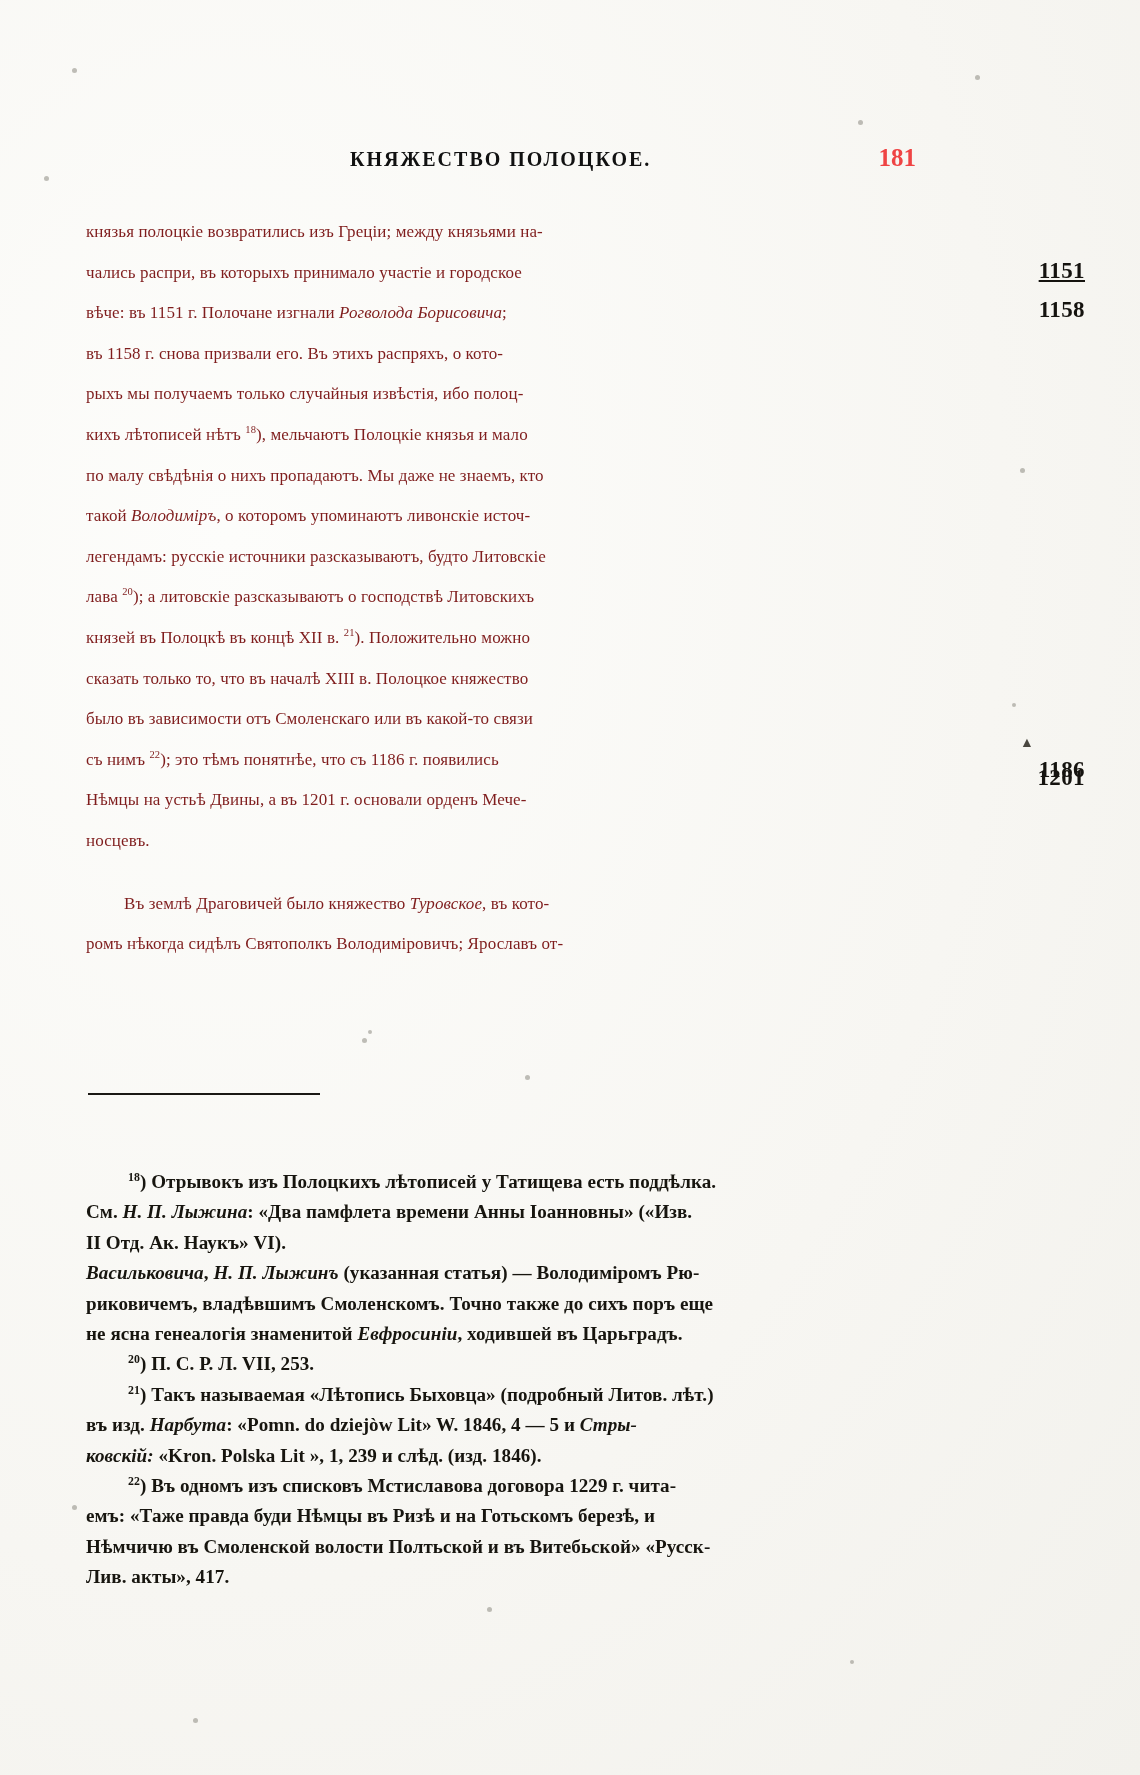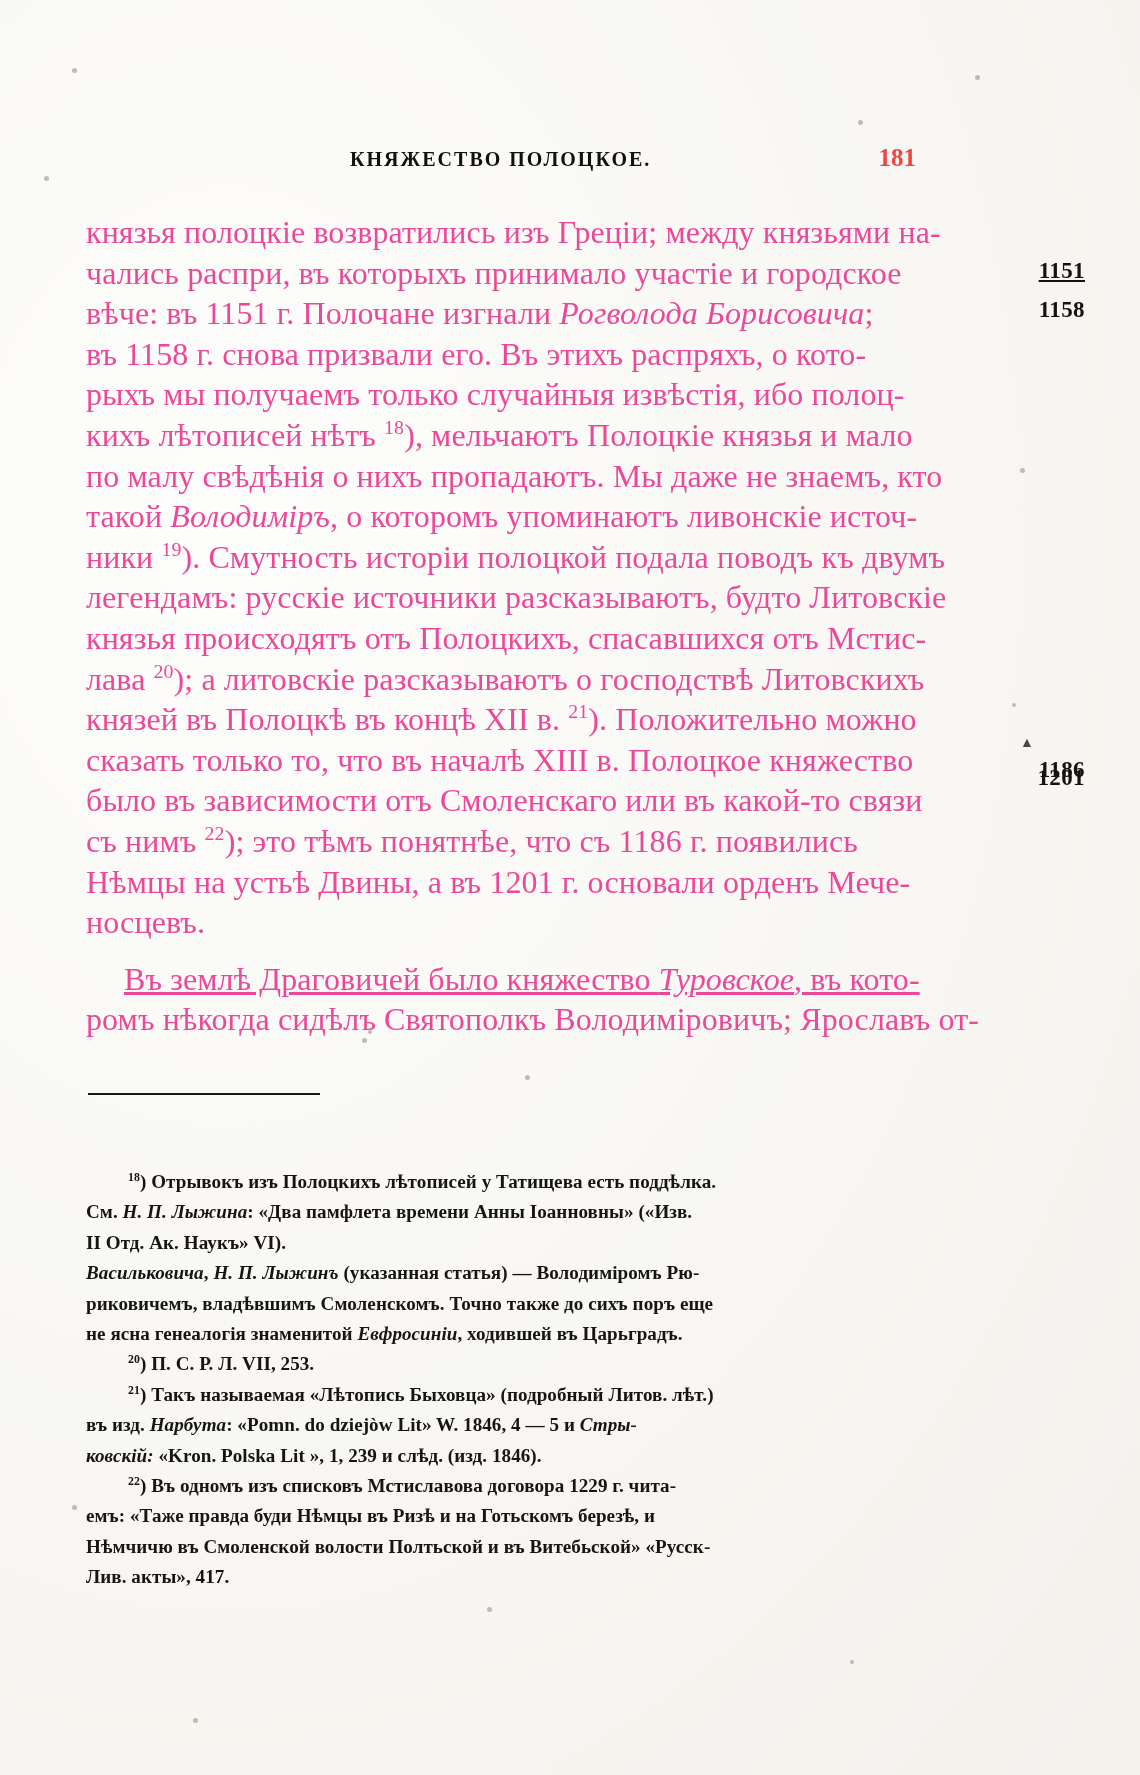--- a/index.html
+++ b/index.html
@@ -61,25 +61,25 @@
     color: #ef4444;
   }
   
   .body-block {
     position: absolute;
     left: 86px;
     top: 212px;
     width: 800px;
   }
   .body-line {
-    font-size: 32px;
+    font-size: 17px;
     line-height: 40.6px;
     white-space: nowrap;
     letter-spacing: 0.1px;
-    color: #ec4899;
+    color: #7f1d1d;
   }
   .body-line.indent {
     padding-left: 38px;
   }
   sup {
     font-size: 0.62em;
     vertical-align: super;
     line-height: 0;
   }
   
@@ -159,31 +159,29 @@
 
   <div class="body-block">
       <div class="body-line">князья  полоцкіе  возвратились  изъ  Греціи;  между  князьями на-</div>
       <div class="body-line">чались распри,  въ  которыхъ  принимало  участіе  и  городское</div>
       <div class="body-line">вѣче:  въ  1151 г.   Полочане  изгнали <i>Рогволода  Борисовича</i>;</div>
       <div class="body-line">въ 1158 г.  снова призвали его.  Въ  этихъ  распряхъ,  о  кото-</div>
       <div class="body-line">рыхъ  мы  получаемъ  только  случайныя  извѣстія,  ибо полоц-</div>
       <div class="body-line">кихъ  лѣтописей  нѣтъ <sup>18</sup>),  мельчаютъ Полоцкіе  князья  и  мало</div>
       <div class="body-line">по малу свѣдѣнія о нихъ пропадаютъ. Мы  даже не знаемъ, кто</div>
       <div class="body-line">такой <i>Володиміръ</i>, о которомъ  упоминаютъ  ливонскіе источ-</div>
-      <div class="body-line">ники <sup>19</sup>).  Смутность исторіи полоцкой подала  поводъ къ двумъ</div>
       <div class="body-line">легендамъ:  русскіе источники разсказываютъ,  будто  Литовскіе</div>
-      <div class="body-line">князья  происходятъ  отъ  Полоцкихъ,   спасавшихся   отъ  Мстис-</div>
       <div class="body-line">лава <sup>20</sup>);  а литовскіе разсказываютъ  о  господствѣ  Литовскихъ</div>
       <div class="body-line">князей  въ  Полоцкѣ  въ  концѣ XII в. <sup>21</sup>).  Положительно  можно</div>
       <div class="body-line">сказать  только то,  что въ  началѣ XIII в.   Полоцкое  княжество</div>
       <div class="body-line">было  въ зависимости  отъ  Смоленскаго  или  въ  какой-то  связи</div>
       <div class="body-line">съ нимъ <sup>22</sup>);  это  тѣмъ понятнѣе,  что  съ 1186 г.   появились</div>
       <div class="body-line">Нѣмцы на устьѣ Двины,  а  въ  1201 г. основали орденъ  Мече-</div>
       <div class="body-line">носцевъ.</div>
-      <div class="body-line indent" style="margin-top: 16px; text-decoration: underline;">Въ землѣ Драговичей было княжество <i>Туровское</i>, въ кото-</div>
+      <div class="body-line indent" style="margin-top: 22px;">Въ землѣ Драговичей было княжество <i>Туровское</i>, въ кото-</div>
       <div class="body-line">ромъ нѣкогда сидѣлъ Святополкъ Володиміровичъ; Ярославъ от-</div>
     </div>
 
   <div class="fn-rule"></div>
 
   <div class="footnotes">
       <div class="fn-line first"><sup>18</sup>)  Отрывокъ  изъ  Полоцкихъ  лѣтописей у Татищева есть поддѣлка.</div>
       <div class="fn-line">См. <i>Н.  П.  Лыжина</i>: «Два памфлета времени Анны Іоанновны»  («Изв.</div>
       <div class="fn-line">II Отд. Ак. Наукъ» VI).</div>
       <div class="fn-line"><i>Васильковича</i>, <i>Н. П. Лыжинъ</i> (указанная статья) — Володиміромъ Рю-</div>

